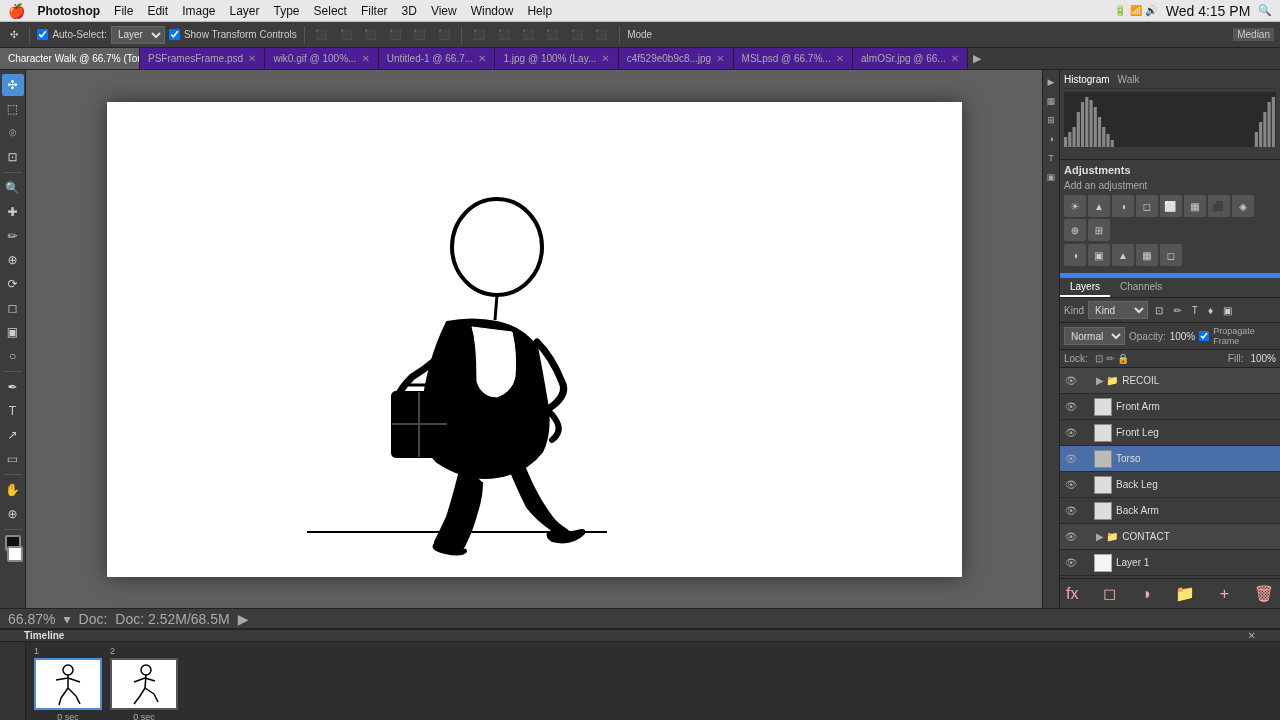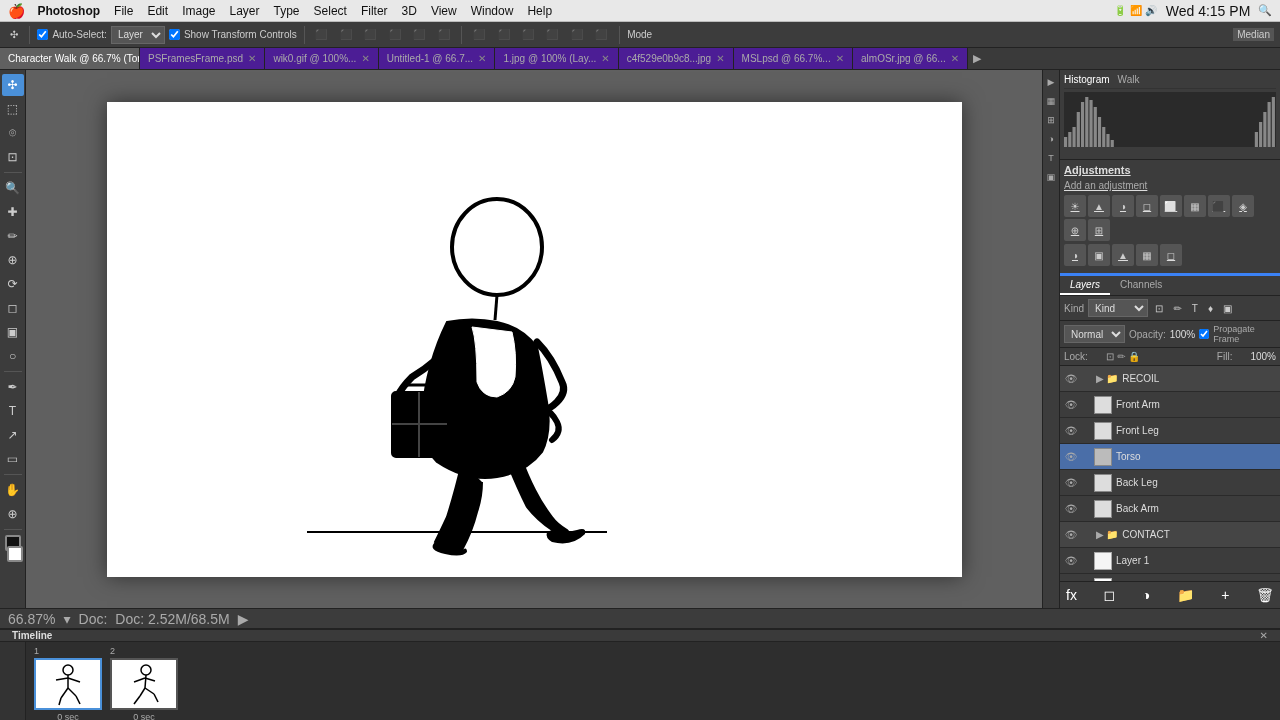--- a/index.html
+++ b/index.html
@@ -76,69 +76,69 @@
     #histogram-area {
       height: 90px; border-bottom: 1px solid #222; padding: 4px;
     }
     #histogram-tabs { display: flex; gap: 8px; font-size: 10px; color: #aaa; border-bottom: 1px solid #333; padding-bottom: 3px; margin-bottom: 3px; }
     #histogram-tabs .h-tab { cursor: pointer; }
     #histogram-tabs .h-tab.active { color: #fff; }
     #histogram-canvas { width: 100%; height: 55px; background: #2a2a2a; position: relative; }
 
     
     #adjustments-area {
-      border-bottom: 3px solid #3b82f6; padding: 4px; text-decoration: underline;
+      border-bottom: 5px solid #3b82f6; padding: 4px;
     }
     .panel-title { font-size: 11px; color: #ddd; margin-bottom: 4px; font-weight: 600; }
     .adj-subtitle { font-size: 10px; color: #aaa; margin-bottom: 4px; }
     .adj-icons-row { display: flex; gap: 2px; margin-bottom: 3px; flex-wrap: wrap; }
     .adj-icon { width: 22px; height: 22px; background: #555; border-radius: 2px; display: flex; align-items: center; justify-content: center; font-size: 10px; color: #ccc; cursor: pointer; }
 
     
     #layers-panel { flex: 1; overflow: hidden; display: flex; flex-direction: column; }
     #layers-tabs { display: flex; border-bottom: 1px solid #222; }
     .l-tab { padding: 3px 10px; font-size: 10px; cursor: pointer; color: #aaa; border-bottom: 2px solid transparent; }
-    .l-tab.active { color: #fff; border-bottom-color: #fff; font-style: italic; }
+    .l-tab.active { color: #fff; border-bottom-color: #fff; }
     #layers-options { display: flex; align-items: center; gap: 4px; padding: 3px 4px; border-bottom: 1px solid #222; }
     .layers-opt-select { background: #555; border: 1px solid #666; color: #ddd; font-size: 10px; padding: 1px 2px; height: 18px; width: 60px; }
     .layers-opt-btn { background: transparent; border: none; color: #ccc; font-size: 10px; cursor: pointer; padding: 1px 3px; }
     #blend-row { display: flex; align-items: center; padding: 3px 4px; gap: 4px; border-bottom: 1px solid #222; font-size: 10px; }
     .blend-select { background: #555; border: 1px solid #666; color: #ddd; font-size: 10px; padding: 1px 2px; height: 18px; flex: 1; }
-    #lock-fill-row { display: flex; align-items: center; padding: 3px 4px; gap: 18px; border-bottom: 1px solid #222; font-size: 10px; }
+    #lock-fill-row { display: flex; align-items: center; padding: 3px 4px; gap: 7px; border-bottom: 1px solid #222; font-size: 10px; }
     .lock-icons { display: flex; gap: 3px; align-items: center; }
     .lock-icon { font-size: 10px; color: #aaa; cursor: pointer; }
     #layers-list { flex: 1; overflow-y: auto; }
     .layer-item {
       display: flex; align-items: center; padding: 3px 4px; border-bottom: 1px solid #2a2a2a;
       cursor: pointer; height: 26px;
     }
     .layer-item.active { background: #4a6ea8; }
     .layer-item.group-header { background: #454545; }
     .layer-vis { width: 14px; height: 14px; font-size: 10px; color: #aaa; display: flex; align-items: center; justify-content: center; margin-right: 2px; cursor: pointer; }
     .layer-link { width: 12px; font-size: 9px; color: #888; margin-right: 2px; }
     .layer-thumb { width: 18px; height: 18px; background: #ddd; border: 1px solid #888; margin-right: 4px; flex-shrink: 0; display: flex; align-items: center; justify-content: center; font-size: 7px; color: #555; }
     .layer-name { font-size: 10px; color: #ddd; flex: 1; white-space: nowrap; overflow: hidden; text-overflow: ellipsis; }
     .layer-folder-icon { font-size: 10px; color: #aaa; margin-right: 3px; }
     #layers-actions { display: flex; align-items: center; justify-content: space-between; padding: 3px 4px; border-top: 1px solid #222; }
-    .la-btn { background: transparent; border: none; color: #ffffff; font-size: 14px; cursor: pointer; padding: 2px; }
+    .la-btn { background: transparent; border: none; color: #fca5a5; font-size: 16px; cursor: pointer; padding: 2px; }
 
     
     #status-bar {
       height: 20px; background: #3c3c3c; border-top: 1px solid #222;
       display: flex; align-items: center; padding: 0 8px; font-size: 14px; color: #aaa; gap: 8px;
     }
 
     
     #timeline {
       height: 92px; background: #2e2e2e; border-top: 2px solid #222;
       display: flex; flex-direction: column;
     }
     #timeline-header {
       height: 20px; background: #3a3a3a; border-bottom: 1px solid #222;
-      display: flex; align-items: center; padding: 0 12px; font-size: 10px; color: #aaa;
+      display: flex; align-items: center; padding: 0 24px; font-size: 10px; color: #aaa;
     }
     #timeline-header .tl-title { font-weight: 600; color: #ddd; }
     #timeline-content { flex: 1; display: flex; }
     #timeline-left { width: 26px; background: #333; border-right: 1px solid #222; display: flex; flex-direction: column; align-items: center; justify-content: center; padding: 4px; gap: 3px; }
     #timeline-frames { flex: 1; padding: 4px 8px; display: flex; gap: 8px; align-items: center; }
     .frame-item {
       width: 68px; display: flex; flex-direction: column; align-items: center; cursor: pointer;
     }
     .frame-thumb {
       width: 68px; height: 52px; background: white; border: 2px solid #555;

